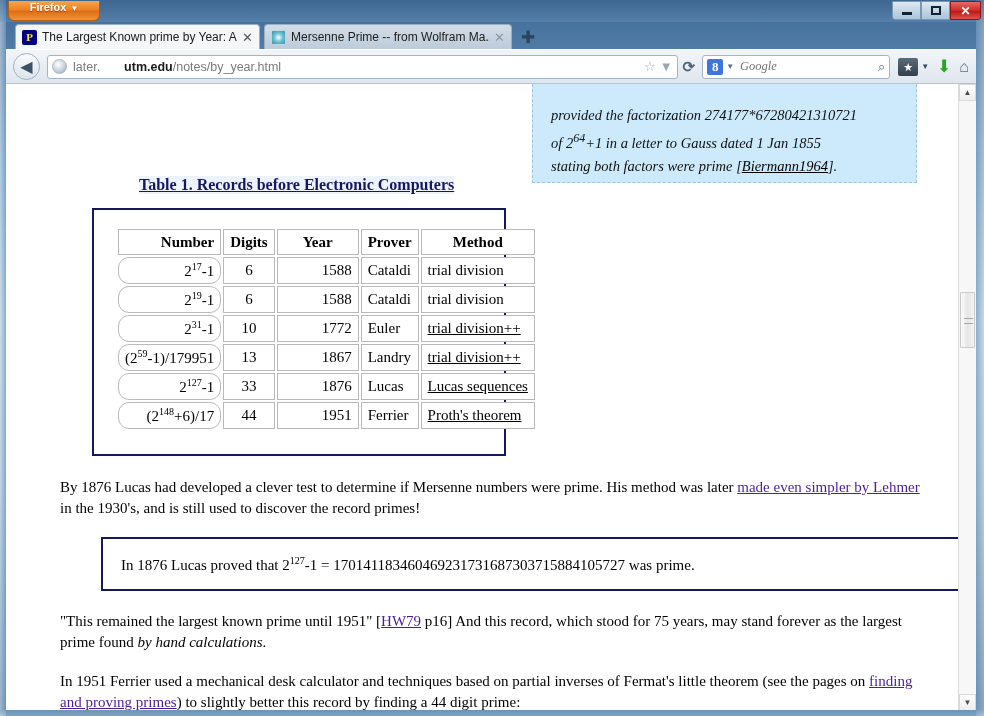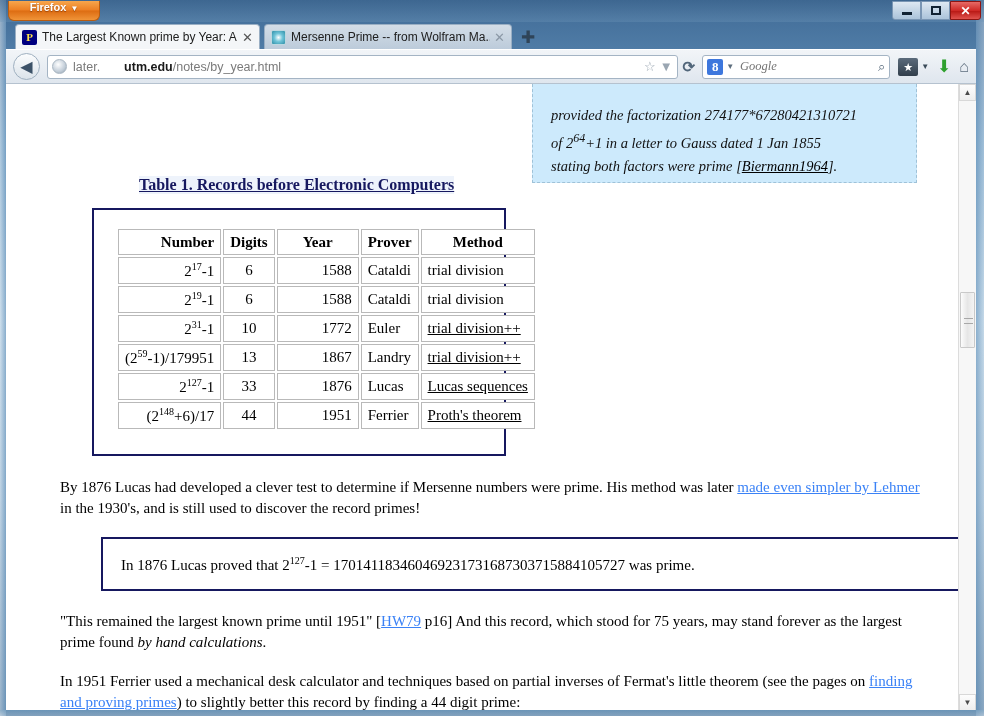--- a/index.html
+++ b/index.html
@@ -284,38 +284,38 @@
     border: 1px solid #b9b9b9;
     padding: 3px 6px;
     height: 26px;
     background: #ffffff;
     white-space: nowrap;
   }
   #records-table th {
     font-weight: bold;
     text-align: center;
   }
-  #records-table td.num { text-align: right; width: 103px; }
+  #records-table td.num { text-align: right; width: 103px; border-radius: 11px; }
   #records-table td.dig { text-align: center; width: 40px; }
   #records-table td.yr  { text-align: center; width: 40px; padding-left: 44px; }
   #records-table td.prv { text-align: left; width: 52px; }
   #records-table td.mth { text-align: left; }
   #records-table sup { font-size: 10px; }
   #records-table a { color: #000; text-decoration: underline; }
 
   
   .para {
     position: absolute;
     font-family: "Liberation Serif", serif;
     font-size: 15px;
     line-height: 21px;
     color: #000;
     text-align: left;
   }
-  .para a { color: #3b82f6; text-decoration: underline; }
+  .para a { color: #4c1d95; text-decoration: underline; }
   .para i { font-style: italic; }
 
   #para1 { left: 54px; top: 393px; width: 862px; }
   #para2 { left: 54px; top: 527px; width: 862px; }
   #para3 { left: 54px; top: 587px; width: 862px; }
 
   .callout {
     position: absolute;
     border: 2px solid #16185f;
     background: #ffffff;

